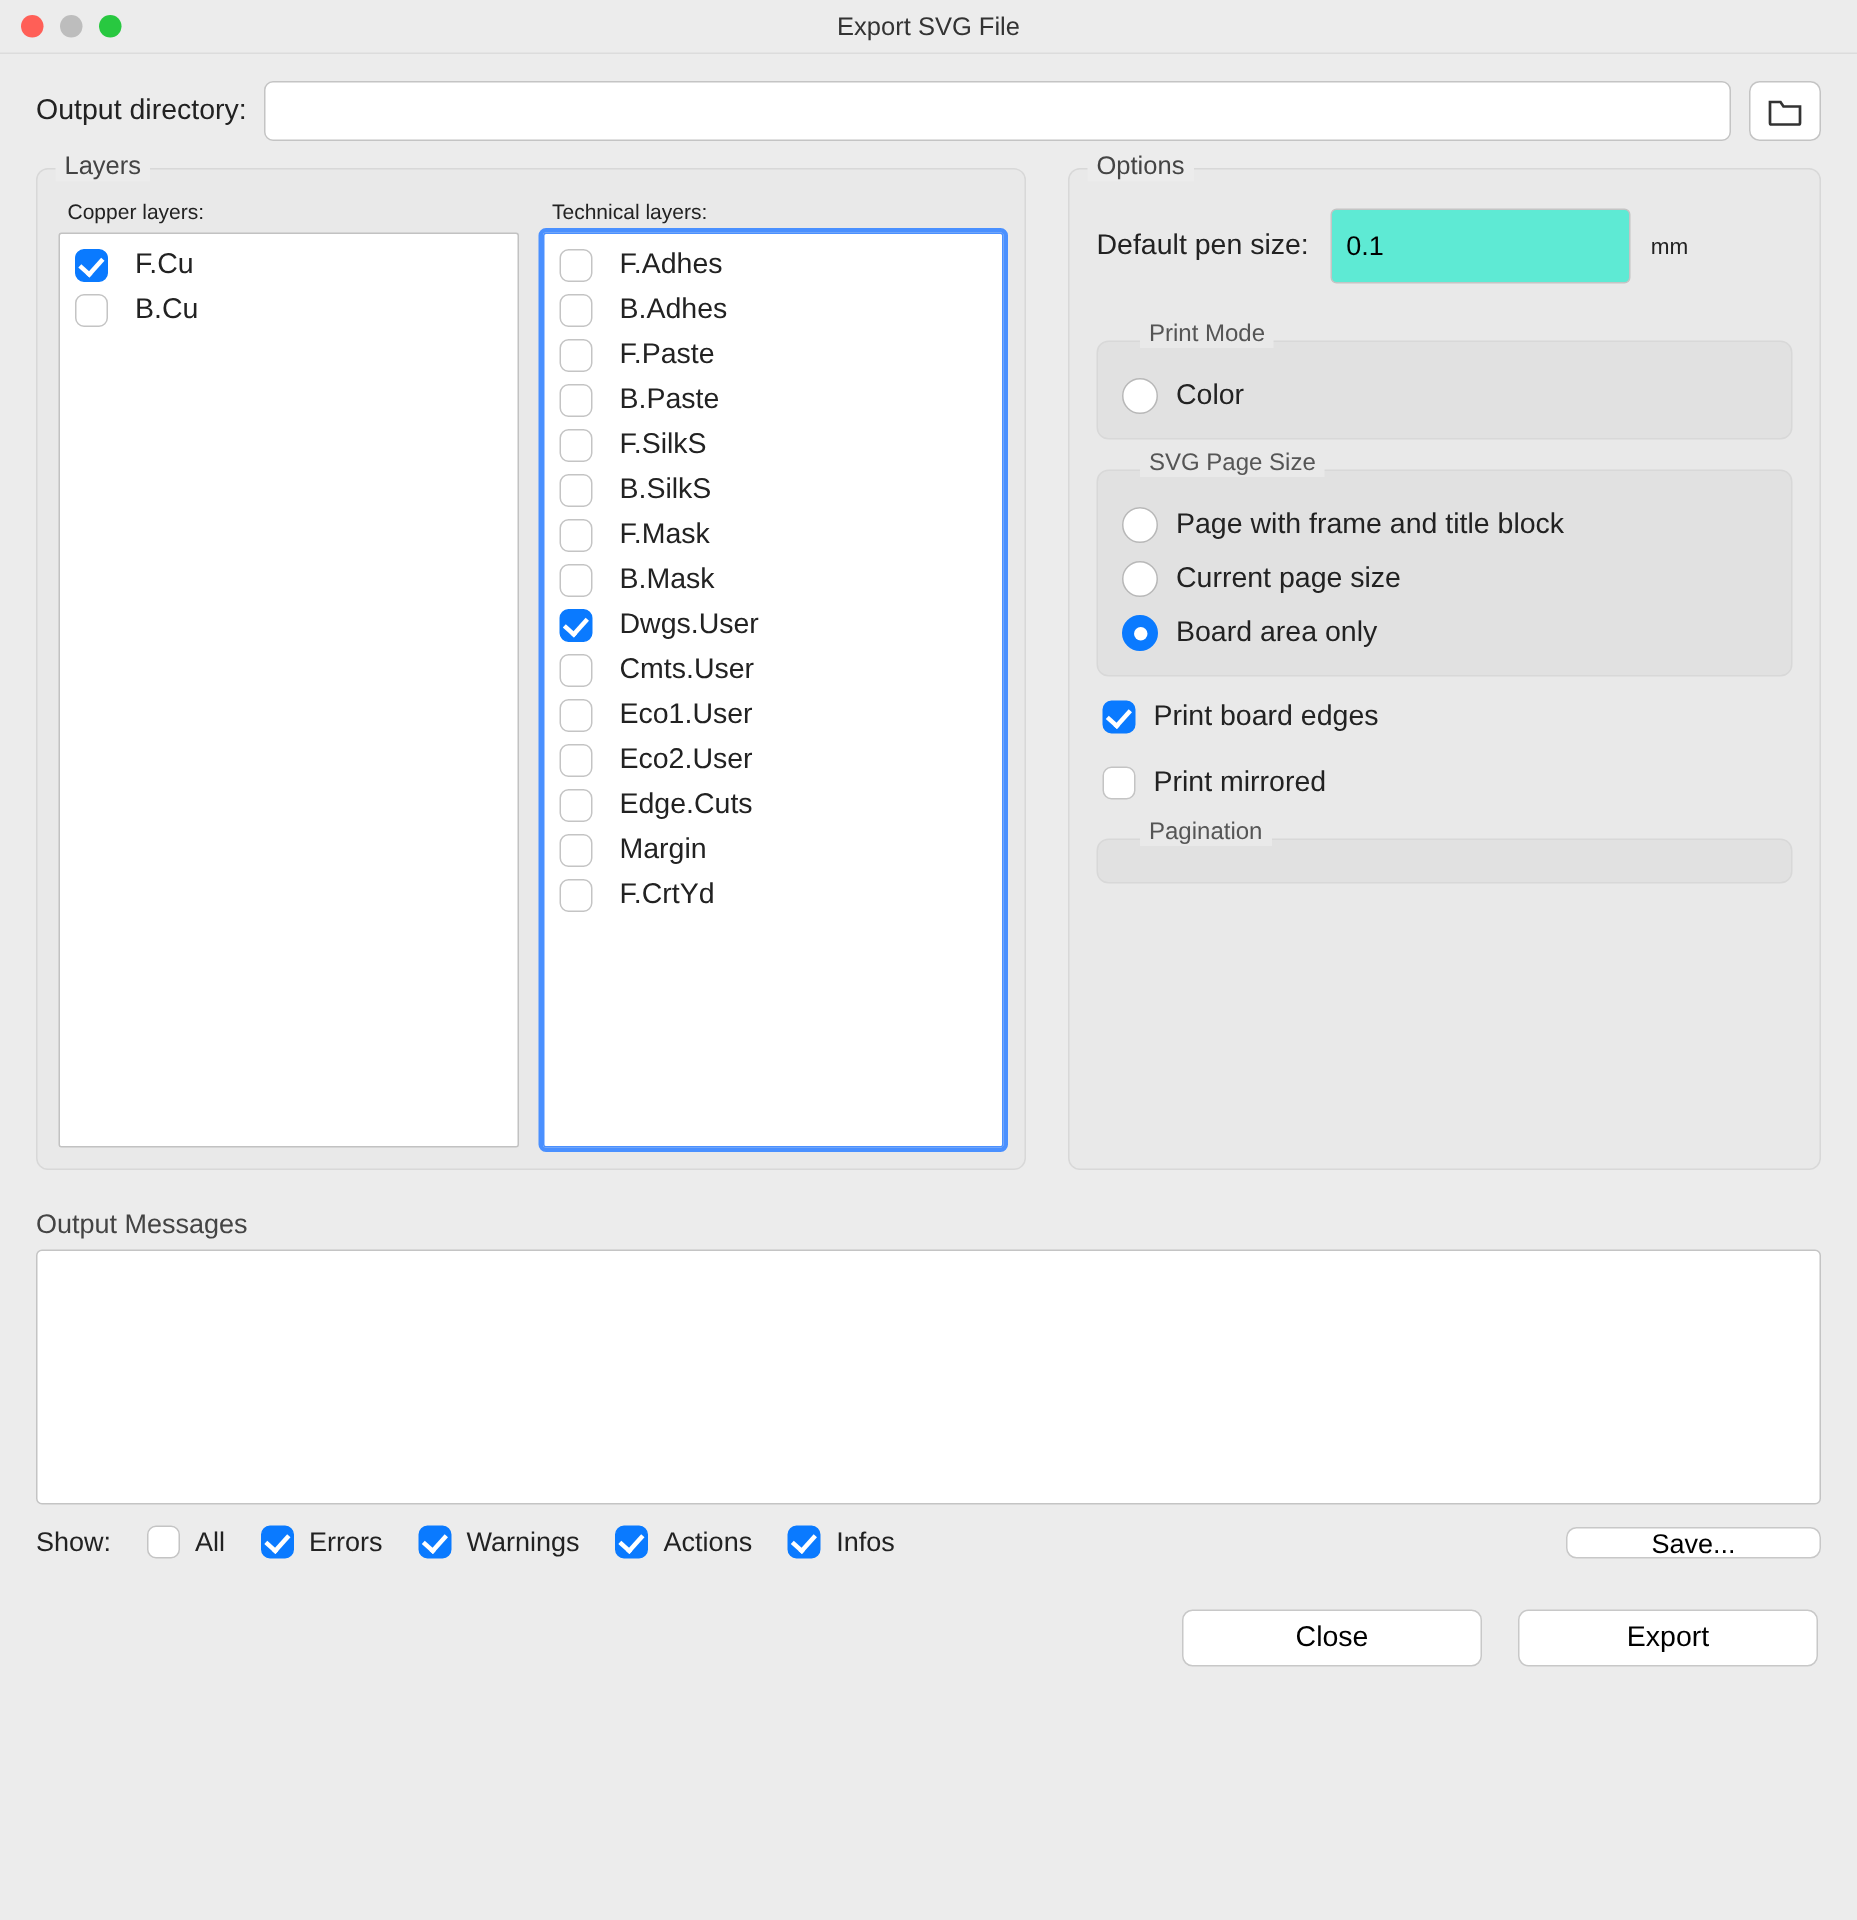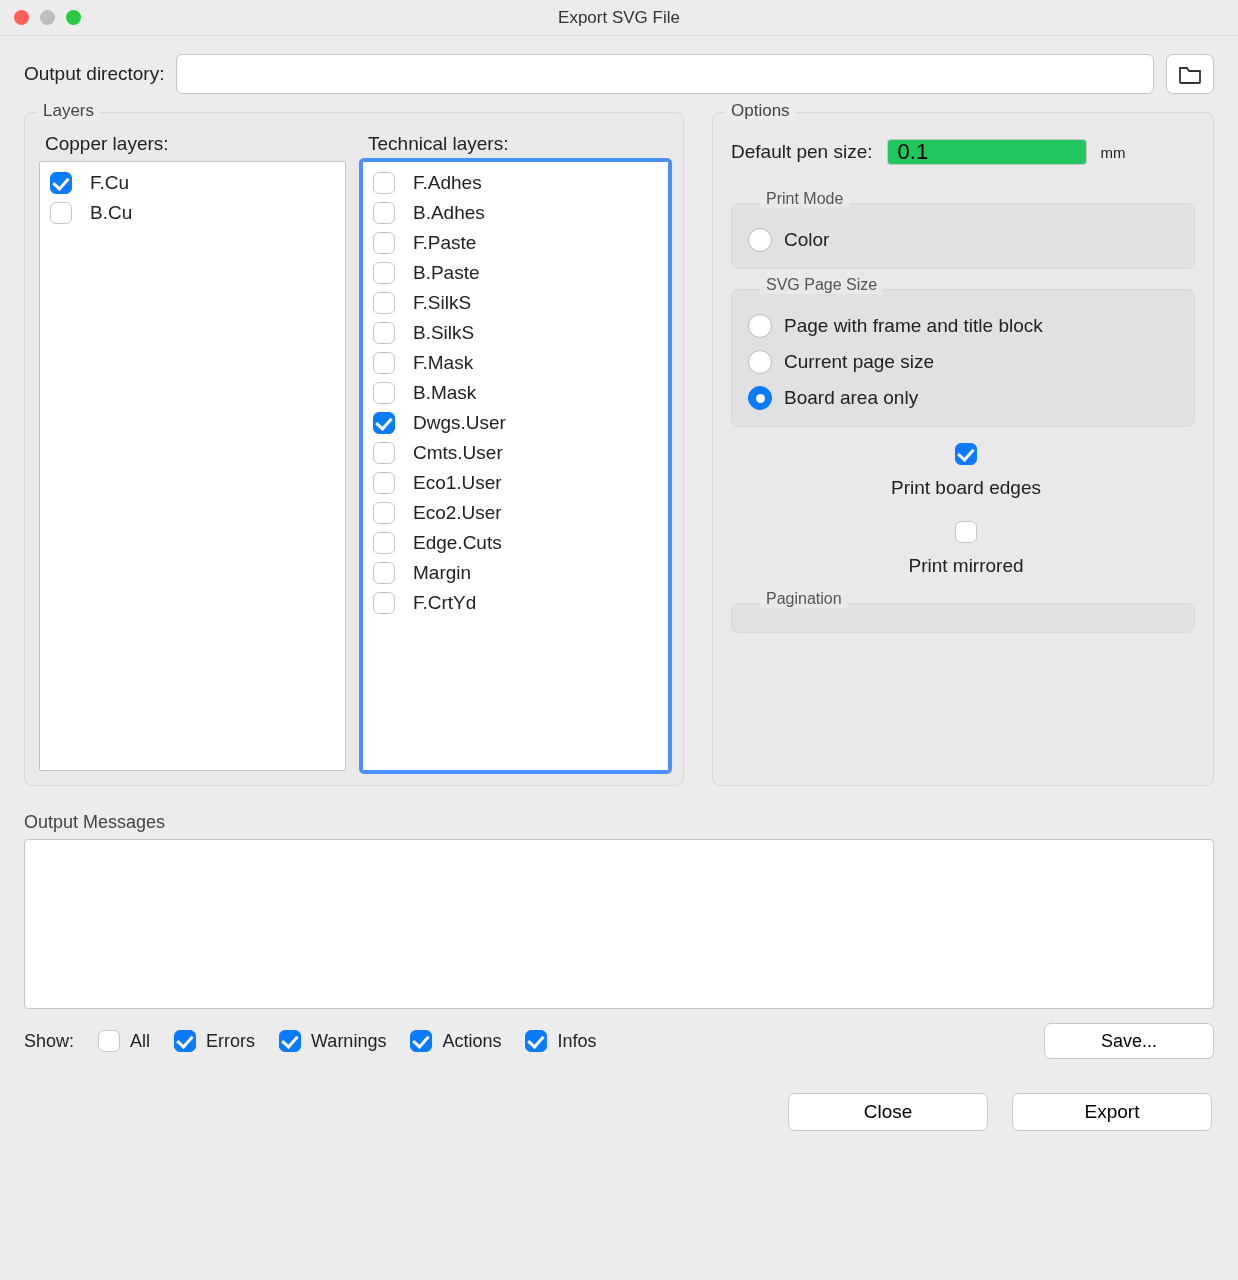--- a/index.html
+++ b/index.html
@@ -45,21 +45,21 @@
 
     .fieldset {
       border:1px solid #d8d8d8; border-radius:8px;
       padding:20px 14px 14px 14px; position:relative; background:#e9e9e9;
     }
     .fieldset .legend { position:absolute; top:-12px; left:12px; background:#ececec; padding:0 6px; font-size:17px; color:#444; }
 
     .layers-box { flex:0 0 660px; }
     .layers-inner { display:flex; gap:16px; }
     .layers-col { flex:1; }
-    .col-title { font-size:19px; margin-bottom:6px; padding-left:6px; }
+    .col-title { font-size:14px; margin-bottom:6px; padding-left:6px; }
     .listbox {
       background:#fff; border:1px solid #c2c2c2; border-radius:2px;
       height:610px; overflow-y:auto; padding:6px 4px;
     }
     .listbox.focused { outline:3px solid #4a90ff; border-color:#4a90ff; }
     .list-item { display:flex; align-items:center; gap:18px; padding:4px 6px; font-size:19px; }
 
     .checkbox {
       width:22px; height:22px; border-radius:6px; border:1.5px solid #c4c4c4;
       background:#fff; flex:0 0 22px; display:flex; align-items:center; justify-content:center;
@@ -69,50 +69,50 @@
     .checkbox.checked::after {
       content:""; width:7px; height:12px; border:solid #fff; border-width:0 3px 3px 0;
       transform: rotate(42deg) translate(-1px,-1px);
     }
 
     .options-box { flex:1; }
 
     .opt-row { display:flex; align-items:center; gap:14px; padding:6px 4px 18px 4px; }
     .opt-row .opt-label{ font-size:19px; }
     .num-input {
-      width:200px; height:26px; border:1px solid #c4c4c4; border-radius:4px;
-      background:#22c55e; padding:0 10px; font-size:22px;
+      width:200px; height:50px; border:1px solid #c4c4c4; border-radius:4px;
+      background:#5eead4; padding:0 10px; font-size:18px;
     }
     .unit { font-size:15px; }
 
     .group {
       border:1px solid #d8d8d8; border-radius:8px; background:#e1e1e1;
       position:relative; padding:18px 14px 10px 14px; margin:20px 4px 4px 4px;
     }
     .group .glegend{ position:absolute; top:-14px; left:28px; background:#e9e9e9; padding:0 6px; font-size:16px; color:#555; }
     .radio-row, .check-row { display:flex; align-items:center; gap:12px; padding:6px 2px; font-size:19px; }
 
     .radio {
       width:24px; height:24px; border-radius:50%; border:1.5px solid #b8b8b8;
       background:#fff; flex:0 0 24px; display:flex; align-items:center; justify-content:center;
       cursor:pointer;
     }
     .radio.selected { border-color:#0a7aff; background:#0a7aff; }
     .radio.selected::after { content:""; width:9px; height:9px; border-radius:50%; background:#fff; }
 
-    .plain-check-row { margin-left:6px; margin-top:10px;flex-direction:column; }
+    .plain-check-row { margin-left:6px; margin-top:10px; }
 
     .output-msgs { margin-top:26px; }
     .msgs-label { font-size:18px; color:#444; margin-bottom:6px; display:block; }
     .msgs-box { width:100%; height:170px; background:#fff; border:1px solid #c4c4c4; border-radius:4px; }
     .show-row { display:flex; align-items:center; gap:24px; margin-top:14px; font-size:18px; }
     .show-row .spacer { flex:1; }
     .chk-pair { display:flex; align-items:center; gap:10px; }
     .save-btn {
-      width:170px; height:36px; background:#fff; border:1px solid #c8c8c8; border-radius:7px;
+      width:170px; height:21px; background:#fff; border:1px solid #c8c8c8; border-radius:7px;
       font-size:18px; cursor:pointer;
     }
 
     .footer {
        display:flex; justify-content:flex-end; gap:24px;
        padding:22px 26px 18px 26px;
        border-top: none;
     }
     .btn {
       width:200px; height:38px; background:#fff; border:1px solid #c8c8c8; border-radius:7px;

